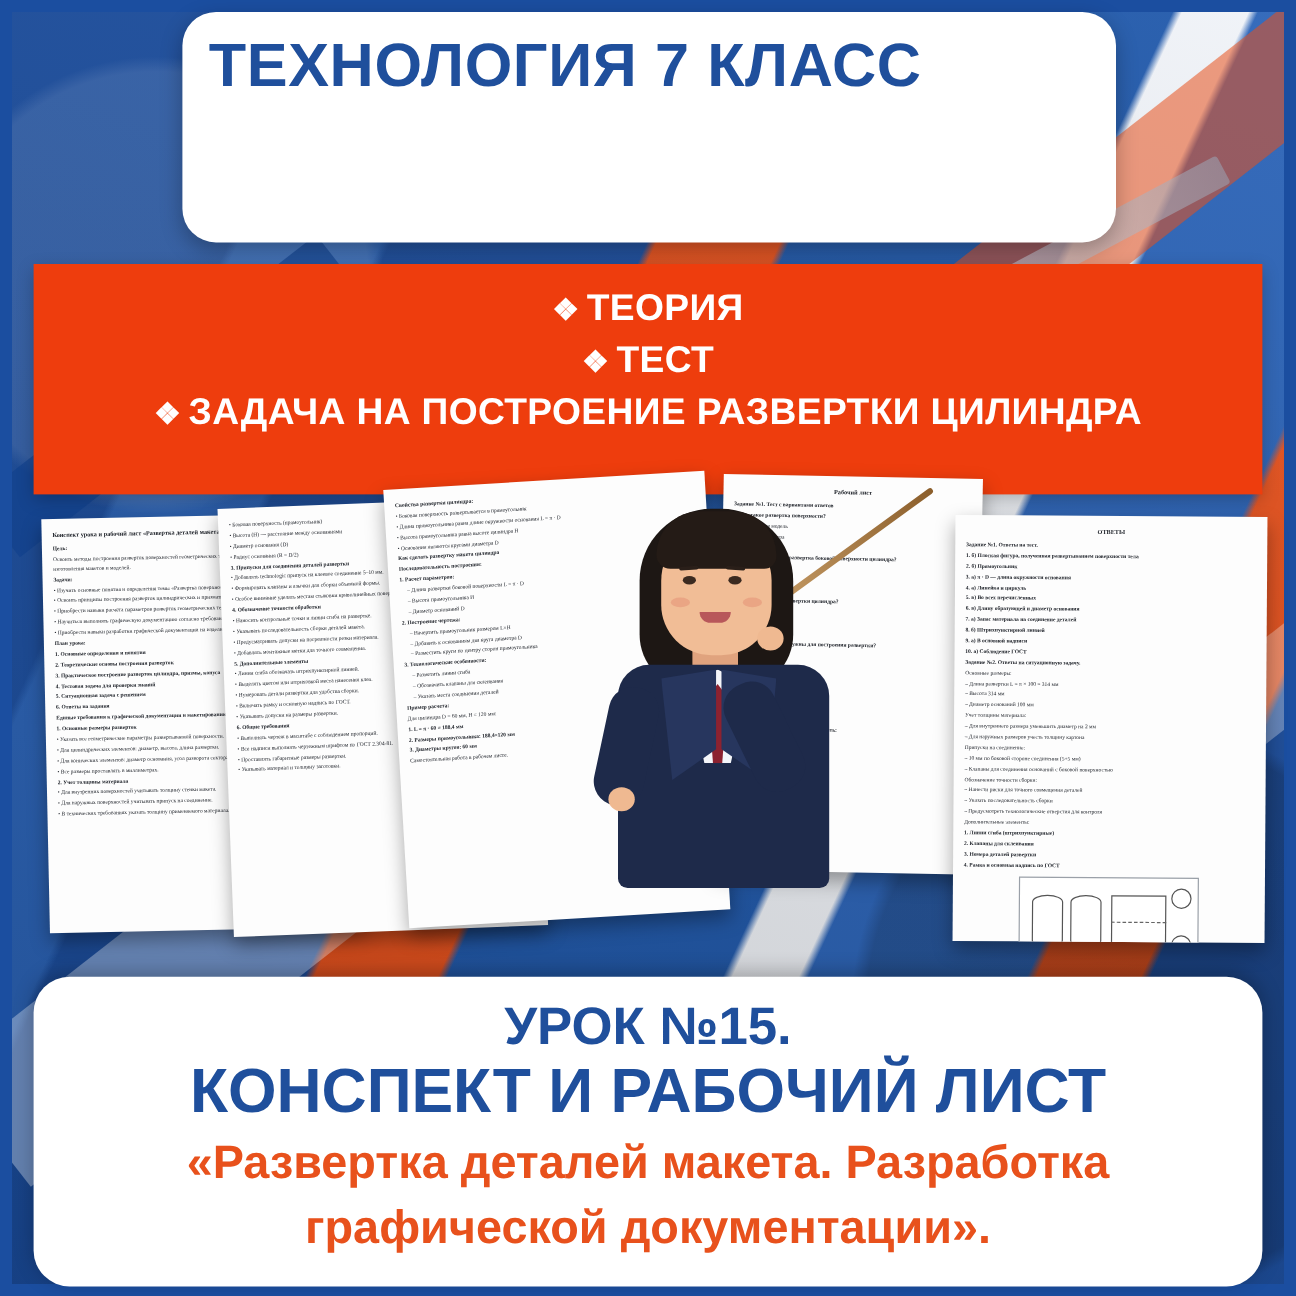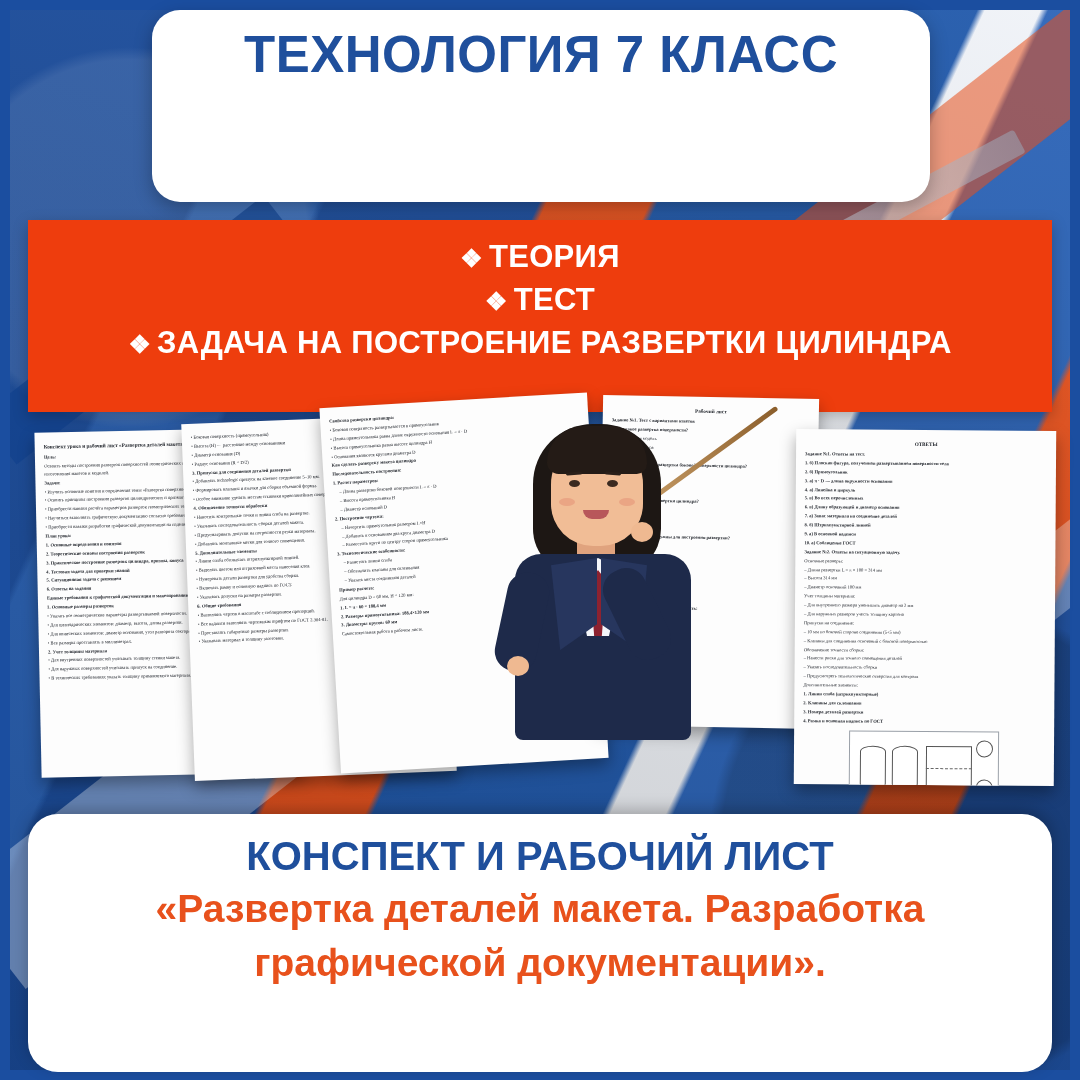--- a/index.html
+++ b/index.html
@@ -49,21 +49,20 @@
   }
 
   
   .title-card {
     position: absolute;
     left: 152px; top: 10px; width: 778px; height: 192px;
     background: #ffffff;
     border-radius: 28px;
     box-shadow: 0 6px 18px rgba(0,0,0,.28);
     padding: 12px 22px 10px;
-    text-align: center;
   }
   .title-main {
     color: #1f4f9c;
     font-size: 51px;
     font-weight: bold;
     letter-spacing: .5px;
     line-height: 1.05;
     margin-top: 6px;
   }
   .title-sub {
@@ -200,21 +199,21 @@
   .t-hand-l { position: absolute; left: 52px; top: 238px; width: 22px; height: 20px; background: #efb991; border-radius: 50%; }
 
   
   .bottom-card {
     position: absolute; left: 28px; bottom: 8px; width: 1024px; height: 258px;
     background: #ffffff; border-radius: 30px;
     box-shadow: 0 -4px 16px rgba(0,0,0,.25);
     text-align: center; padding: 18px 40px 12px;
   }
   .b-lesson { color: #1f4f9c; font-size: 44px; font-weight: bold; line-height: 1.08; }
-  .b-sub { color: #1f4f9c; font-size: 40px; font-weight: bold; line-height: 1.1; margin-top: 2px; }
+  .b-sub { color: #1f4f9c; font-size: 52px; font-weight: bold; line-height: 1.1; margin-top: 2px; }
   .b-topic { color: #e8511c; font-size: 39px; font-weight: bold; line-height: 1.18; margin-top: 8px; }
 </style>
 </head>
 <body>
 
 <div class="bg"></div>
 <div class="bg-overlay"></div>
 <div class="slab s1"></div>
 <div class="slab s2"></div>
 <div class="slab s3"></div>
@@ -436,16 +435,17 @@
   <div class="t-eye l"></div>
   <div class="t-eye r"></div>
   <div class="t-blush l"></div>
   <div class="t-blush r"></div>
   <div class="t-mouth"></div>
   <div class="t-hand-r"></div>
   <div class="t-hand-l"></div>
 </div>
 
 <div class="bottom-card">
+  <div class="b-lesson">УРОК №15.</div>
   <div class="b-sub">КОНСПЕКТ И РАБОЧИЙ ЛИСТ</div>
   <div class="b-topic">«Развертка деталей макета. Разработка</div>
   <div class="b-topic">графической документации».</div>
 </div>
 
 </body></html>

